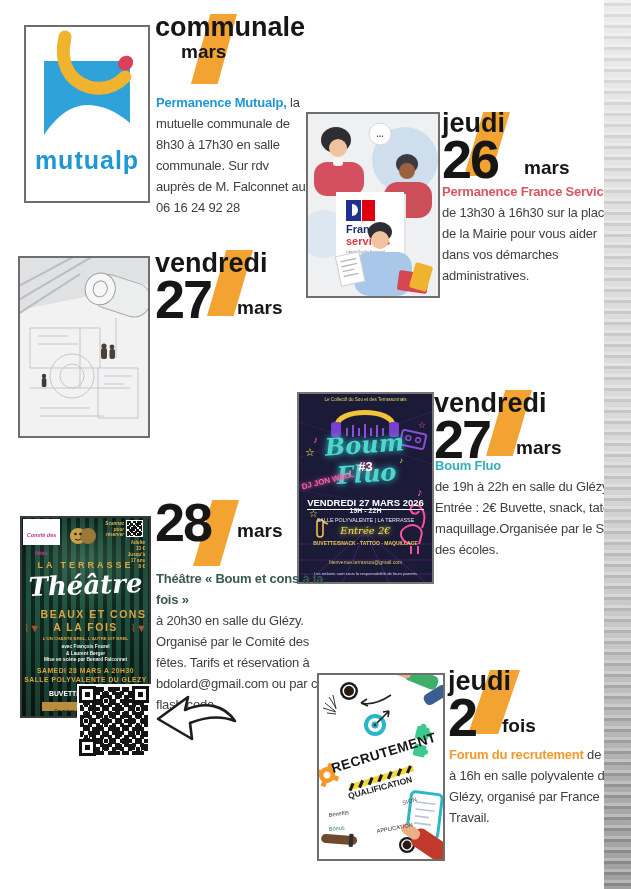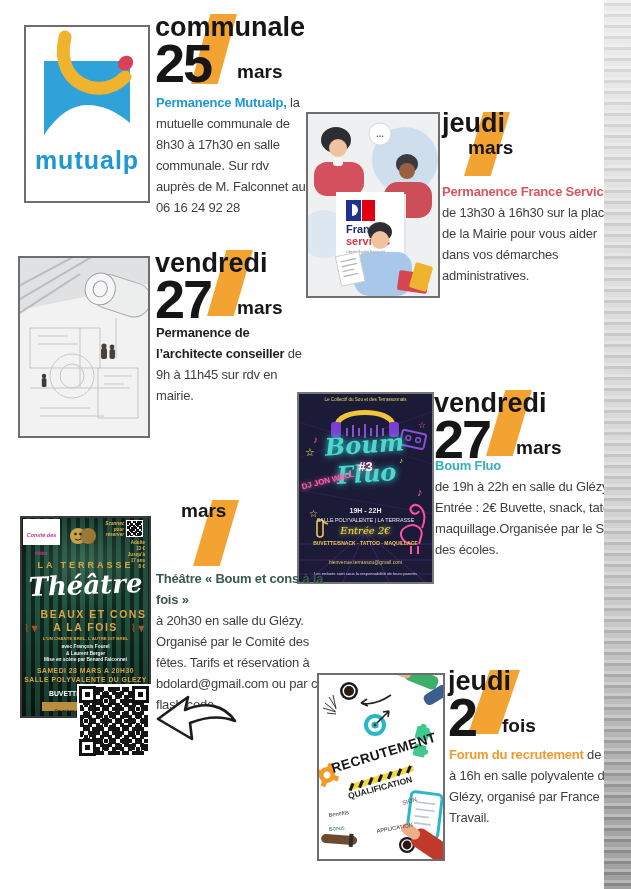--- a/index.html
+++ b/index.html
@@ -72,21 +72,20 @@
       <path d="M39,10 C33,36 43,54 63,60 C79,64 91,58 99,50" stroke="#F0B32D" stroke-width="13" fill="none" stroke-linecap="round"></path>
       <path d="M94,32 c4,-5 12,-4 13,2 c1,6 -5,11 -11,9 c-5,-2 -5,-7 -2,-11 Z" fill="#D9415B"></path>
       <text x="61" y="142" text-anchor="middle" font-size="25" font-weight="bold" fill="#1E97D4" letter-spacing="1">mutualp</text>
     </svg>
   </div>
 
   <div class="date-h" style="left:155px; top:14px;">
     <div class="bolt" style="left:36px; top:0; width:46px; height:70px;"></div>
     <div class="day">communale</div>
     <div class="numrow">
-        <span class="num">25</span>
         <span class="month">mars</span>
       </div>
   </div>
 
   <p class="evt-text" style="left:156px; top:92px; width:154px;"><span class="lead blue">Permanence Mutualp,</span><span> la mutuelle communale de 8h30 à 17h30 en salle communale. Sur rdv auprès de M. Falconnet au 06 16 24 92 28</span></p>
 
   <div class="frame" style="left:306px; top:112px; width:134px; height:186px; background:#eef0f2;">
     <svg width="130" height="182" viewBox="0 0 130 182">
       <circle cx="97" cy="46" r="33" fill="#cfdeed"></circle>
       <circle cx="16" cy="120" r="24" fill="#dde7f1"></circle>
@@ -123,20 +122,21 @@
       </g>
       <rect x="90" y="158" width="30" height="20" rx="2" fill="#d64550" transform="rotate(8 105 168)"></rect>
       <rect x="104" y="150" width="18" height="26" rx="2" fill="#f0b32d" transform="rotate(16 113 163)"></rect>
     </svg>
   </div>
 
   <div class="date-h" style="left:442px; top:110px;">
     <div class="bolt" style="left:22px; top:2px; width:46px; height:64px;"></div>
     <div class="day">jeudi</div>
     <div class="numrow">
+        <span class="num">26</span>
         <span class="month">mars</span>
       </div>
   </div>
 
   <p class="evt-text" style="left:442px; top:181px; width:182px;"><span class="lead red">Permanence France Services</span><span> de 13h30 à 16h30 sur la place de la Mairie pour vous aider dans vos démarches administratives.</span></p>
 
   <div class="frame" style="left:18px; top:256px; width:132px; height:182px; background:#f4f4f5;">
     <svg width="128" height="178" viewBox="0 0 128 178">
       <rect width="128" height="178" fill="#f2f2f3"></rect>
       <path d="M0,0 L128,0 L128,26 L0,52 Z" fill="#e0e1e3"></path>
@@ -167,21 +167,20 @@
 
   <div class="date-h" style="left:155px; top:250px;">
     <div class="bolt" style="left:52px; top:0; width:46px; height:66px;"></div>
     <div class="day">vendredi</div>
     <div class="numrow">
         <span class="num">27</span>
         <span class="month">mars</span>
       </div>
   </div>
 
-  <p class="evt-text" style="left:156px; top:322px; width:156px;"><span class="lead black">Permanence de l’architecte conseiller</span><span> de 9h à 11h45 sur rdv en mairie.</span></p>
 
   <div class="frame" style="left:297px; top:392px; width:137px; height:192px; border-color:#777;">
     <div class="bf-bg"></div>
     <svg style="position:absolute; inset:0;" width="133" height="188" viewBox="0 0 133 188">
       <g stroke="#5b2d8c" stroke-width="1" opacity="0.55">
         <path d="M0,150 H133 M0,166 H133 M0,180 H133 M66,138 L8,188 M66,138 L44,188 M66,138 L90,188 M66,138 L126,188"></path>
         <path d="M0,64 L133,18 M0,28 L133,70 M0,96 L133,120" opacity="0.5"></path>
       </g>
       <path d="M38,32 C38,14 94,14 94,32" stroke="#f2c43a" stroke-width="5" fill="none"></path>
       <rect x="32" y="28" width="10" height="15" rx="3" fill="#7a3fd1"></rect>
@@ -192,20 +191,21 @@
         <circle cx="109" cy="45" r="2.4" fill="none" stroke="#8a4fd6" stroke-width="1.5"></circle>
         <circle cx="119" cy="45" r="2.4" fill="none" stroke="#8a4fd6" stroke-width="1.5"></circle>
       </g>
       <path d="M112,150 c-10,-2 -14,-12 -5,-17 c9,-5 18,1 15,10 l-2,7 m3,-16 c4,-9 3,-18 -3,-22 c-5,-3 -10,1 -8,5 c2,4 7,3 8,0 M112,152 v8 M119,152 v8" stroke="#ff4fa0" stroke-width="2" fill="none"></path>
       <path d="M18,140 c0,0 0,-10 0,-12 c0,-3 6,-3 6,0 c0,2 0,12 0,12 a3,3 0 1 1 -6,0 M24,128 l5,2" stroke="#f2c43a" stroke-width="1.6" fill="none"></path>
     </svg>
     <div class="bf" style="top:3px; font-size:4.6px; color:#e8d36a;">Le Collectif du Sou et des Terrassonnais</div>
     <div class="bf" style="top:36px; transform:rotate(-4deg); font-family:'DejaVu Serif',serif; font-style:italic; font-weight:bold; font-size:24px; color:#4fd6cf; text-shadow:0 0 7px #2fe0d6;">Boum Fluo</div>
     <div class="bf" style="top:65px; font-size:13px; font-weight:bold; color:#fff; text-shadow:0 0 5px #ff5fa8;">#3</div>
     <div style="position:absolute; left:0px; top:82px; transform:rotate(-14deg); font-size:8px; font-weight:bold; color:#ff5fa8; text-shadow:0 0 4px #ff5fa8; width:58px; text-align:center;">DJ JON WALL</div>
+    <div class="bf" style="top:98px;"><span style="font-size:9.5px; font-weight:900; border-bottom:1.5px solid #fff; padding-bottom:1px;">VENDREDI 27 MARS 2026</span></div>
     <div class="bf" style="top:113px; font-size:7px; font-weight:bold; color:#e8e8f5;">19H - 22H</div>
     <div class="bf" style="top:123px; font-size:5.4px; color:#e8e8f5;">SALLE POLYVALENTE  |  LA TERRASSE</div>
     <div class="bf" style="top:131px; font-family:'DejaVu Serif',serif; font-style:italic; font-size:10px; color:#f3e04b; text-shadow:0 0 5px #f3e04b;">Entrée 2€</div>
     <div class="bf" style="top:146px; font-size:5px; font-weight:bold; color:#e8c94f;">BUVETTE/SNACK - TATTOO - MAQUILLAGE</div>
     <div class="bf" style="top:165px; font-size:5px; color:#d9c866;">bienvenue.terrassou@gmail.com</div>
     <div class="bf" style="top:177px; font-size:4.2px; color:#cfcfe8;">Les enfants sont sous la responsabilité de leurs parents</div>
     <div style="position:absolute; left:6px; top:52px; color:#f2e24a; font-size:11px;">☆</div>
     <div style="position:absolute; left:119px; top:26px; color:#ff5fa8; font-size:9px;">☆</div>
     <div style="position:absolute; left:10px; top:114px; color:#f2e24a; font-size:10px;">☆</div>
     <div style="position:absolute; left:14px; top:40px; color:#ff5fa8; font-size:10px;">♪</div>
@@ -259,20 +259,21 @@
     <div style="position:absolute; left:20px; top:184px; width:84px; height:9px; background:#b98d3e; text-align:center; line-height:9px;">
       <span style="font-size:4.2px; color:#20201a; font-weight:bold;">Ouverture des portes à 19h45</span>
     </div>
     <div style="position:absolute; left:2px; top:104px; color:#a9502f; font-size:11px;">⌇▼</div>
     <div style="position:absolute; right:2px; top:104px; color:#a9502f; font-size:11px;">⌇▼</div>
   </div>
 
   <div class="date-h" style="left:155px; top:500px;">
     <div class="bolt" style="left:38px; top:0; width:46px; height:66px;"></div>
     <div class="numrow">
+        <span class="num">28</span>
         <span class="month">mars</span>
       </div>
   </div>
 
   <p class="evt-text" style="left:156px; top:568px; width:170px;"><span class="lead green">Théâtre « Boum et cons à la fois »</span><span>à 20h30 en salle du Glézy. Organisé par le Comité des fêtes. Tarifs et réservation à </span><span class="u">bdolard@gmail.com</span><span> ou par ce flash-code</span></p>
 
   <div class="qr" style="left:77px; top:684px; width:74px; height:74px;">
     <div class="noise"></div>
     <div class="finder" style="left:2px; top:2px; width:17px; height:17px;"></div>
     <div class="finder" style="right:2px; top:2px; width:17px; height:17px;"></div>

